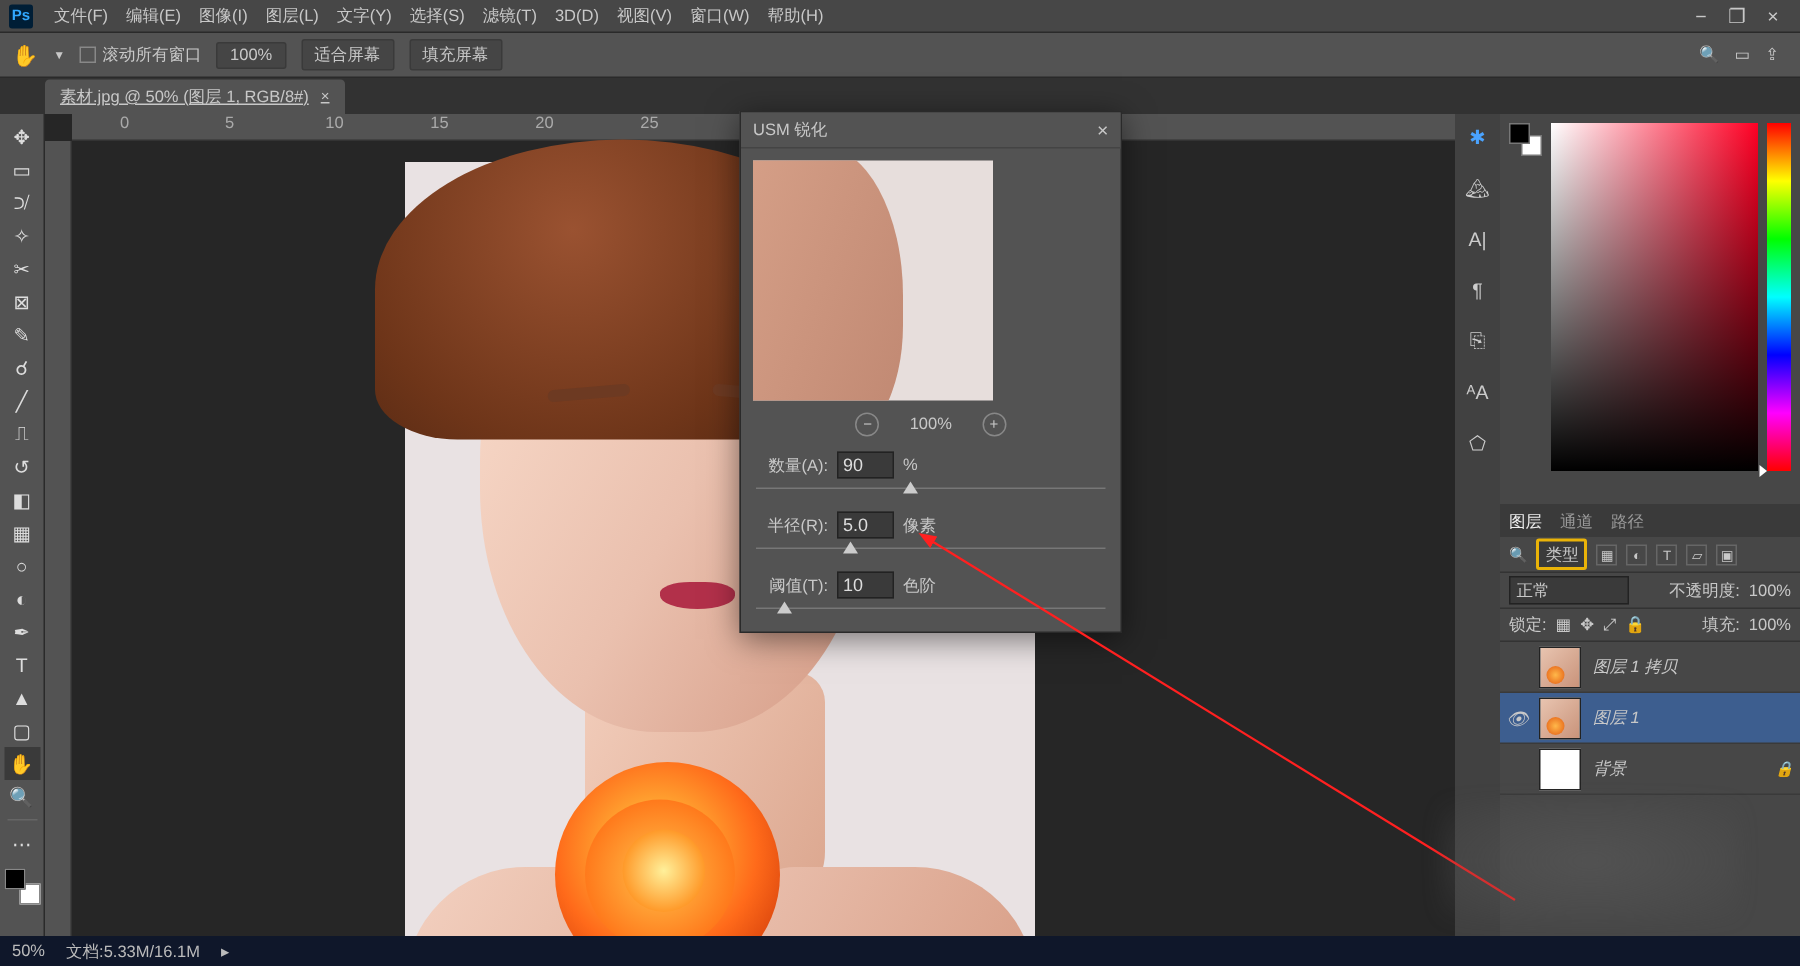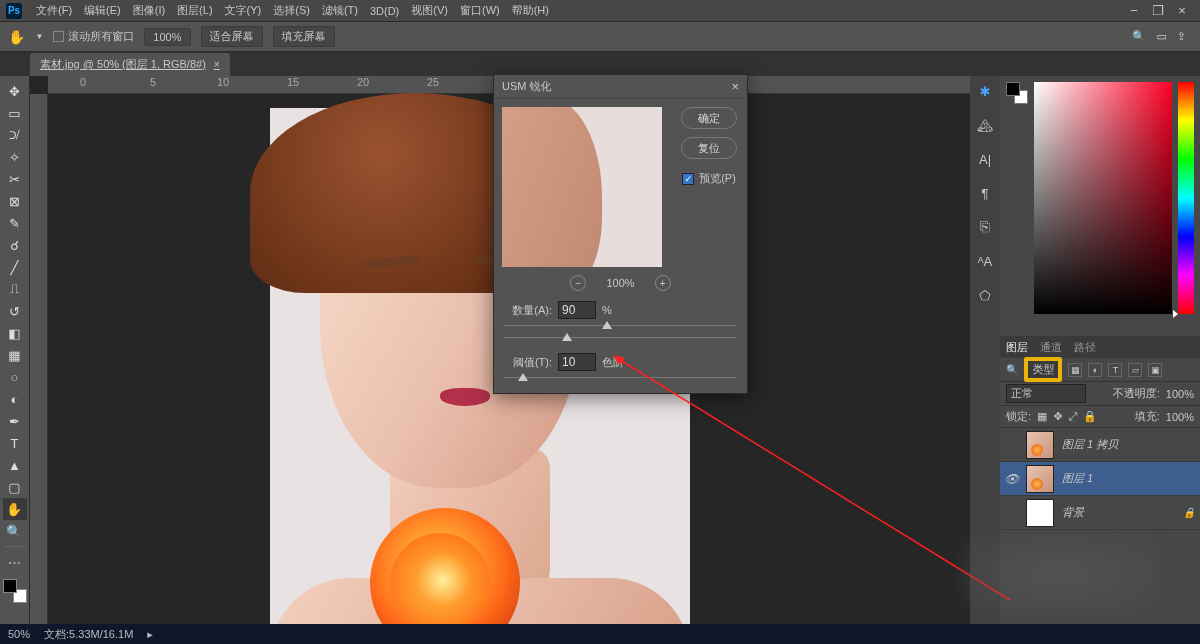--- a/index.html
+++ b/index.html
@@ -90,21 +90,21 @@
 .sw-mini .b{position:absolute;right:0;bottom:0;width:14px;height:14px;background:#fff;border:1px solid #777;}
 .sw-mini .f{position:absolute;left:0;top:0;width:14px;height:14px;background:#000;border:1px solid #777;}
 .color-field { position:absolute; left:34px; top:6px; right:28px; height:232px; background:linear-gradient(to bottom, rgba(0,0,0,0),#000), linear-gradient(to right,#fff,#ff0024);}
 .hue-bar { position:absolute; right:6px; top:6px; width:16px; height:232px; background:linear-gradient(to bottom,#ff0000,#ffff00,#00ff00,#00ffff,#0000ff,#ff00ff,#ff0000);}
 .hue-bar .hptr{position:absolute;left:-5px;width:0;height:0;border-top:4px solid transparent;border-bottom:4px solid transparent;border-left:5px solid #fff;}
 
 .layers-panel { flex:1; display:flex; flex-direction:column;}
 .lp-tabs{height:22px;display:flex;align-items:center;background:#3a3a3a;padding:0 6px;gap:12px;}
 .lp-tabs span{color:#999;} .lp-tabs span.on{color:#eee;}
 .lp-filter{height:24px;display:flex;align-items:center;padding:0 6px;gap:6px;border-bottom:1px solid #333;}
-.lp-filter .sel{background:#3a3a3a;border:4px solid #eab308;padding:1px 4px;border-radius:2px;}
+.lp-filter .sel{background:#3a3a3a;border:2px solid #eab308;padding:1px 4px;border-radius:2px;}
 .lp-filter .fi{width:14px;height:14px;border:1px solid #666;font-size:9px;display:flex;align-items:center;justify-content:center;}
 .lp-mode{height:24px;display:flex;align-items:center;padding:0 6px;gap:6px;border-bottom:1px solid #333;}
 .lp-mode .sel{flex:0 0 80px;background:#3a3a3a;border:1px solid #222;padding:1px 4px;}
 .lp-lock{height:22px;display:flex;align-items:center;padding:0 6px;gap:6px;border-bottom:1px solid #333;font-size:10px;}
 .layer-row{height:34px;display:flex;align-items:center;padding:0 4px;gap:8px;border-bottom:1px solid #3a3a3a;font-style:italic;}
 .layer-row.sel{background:#3d5e8f;}
 .layer-row .eye{width:14px;font-size:12px;text-align:center;}
 .layer-row .thumb{width:28px;height:28px;background:#ddd;border:1px solid #222;position:relative;overflow:hidden;}
 .layer-row .thumb .tface{position:absolute;inset:0;background:linear-gradient(135deg,#e8c4b0,#c9937a);}
 .layer-row .thumb .trose{position:absolute;left:4px;bottom:2px;width:12px;height:12px;border-radius:50%;background:radial-gradient(circle,#ffb84a,#e35a12);}
@@ -299,44 +299,41 @@
 
 <div class="dialog">
   <div class="dlg-title">
     <span>USM 锐化</span>
     <span class="x">×</span>
   </div>
   <div class="dlg-body">
     <div class="dlg-preview">
         <div class="pneck"></div>
       </div>
-    <div class="dlg-right">
-      <div class="dlg-btn">确定</div>
-      <div class="dlg-btn">复位</div>
-      <label class="dlg-chk">
-          <span class="cb">✓</span>
-          <span>预览(P)</span>
-        </label>
-    </div>
     <div class="zoom-row">
       <span class="zoom-btn">−</span>
       <span>100%</span>
       <span class="zoom-btn">+</span>
     </div>
 
     <div class="param">
       <span class="lbl">数量(A):</span>
       <input value="90" style="">
       <span>%</span>
     </div>
     <div class="slider">
         <div class="track"></div>
         <div class="thumb" style="left:42%;"></div>
       </div>
 
+    <div class="param">
+      <span class="lbl">半径(R):</span>
+      <input value="5.0" style="">
+      <span>像素</span>
+    </div>
     <div class="slider">
         <div class="track"></div>
         <div class="thumb" style="left:25%;"></div>
       </div>
 
     <div class="param">
       <span class="lbl">阈值(T):</span>
       <input value="10" style="">
       <span>色阶</span>
     </div>

